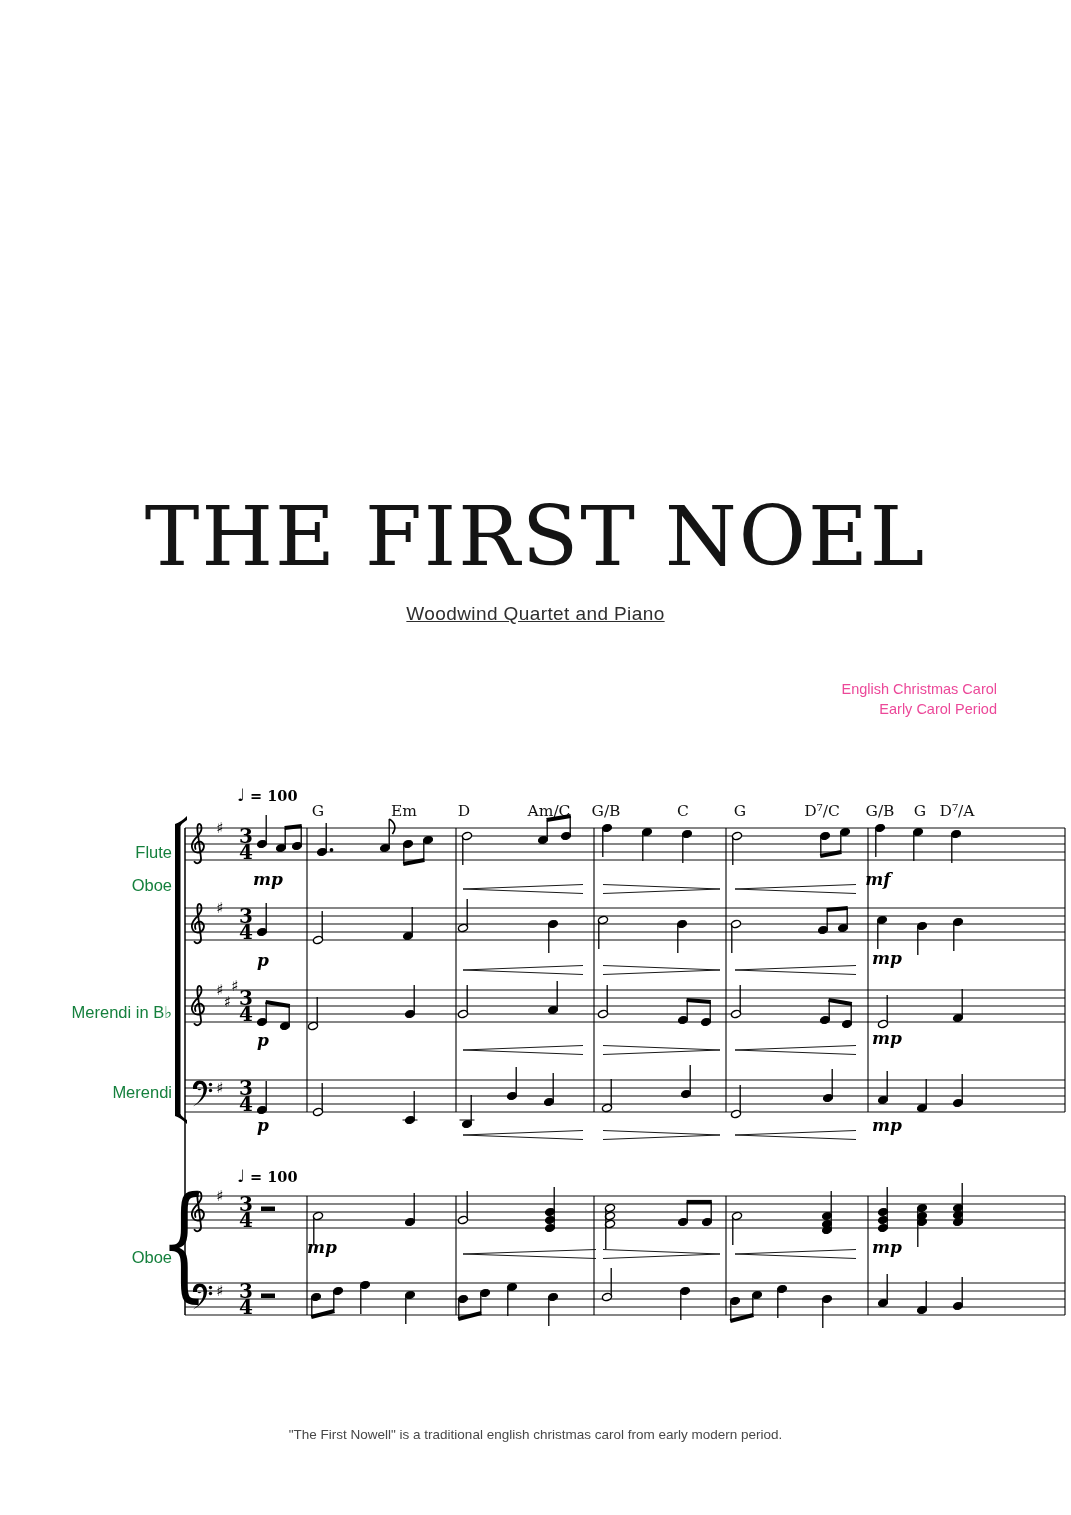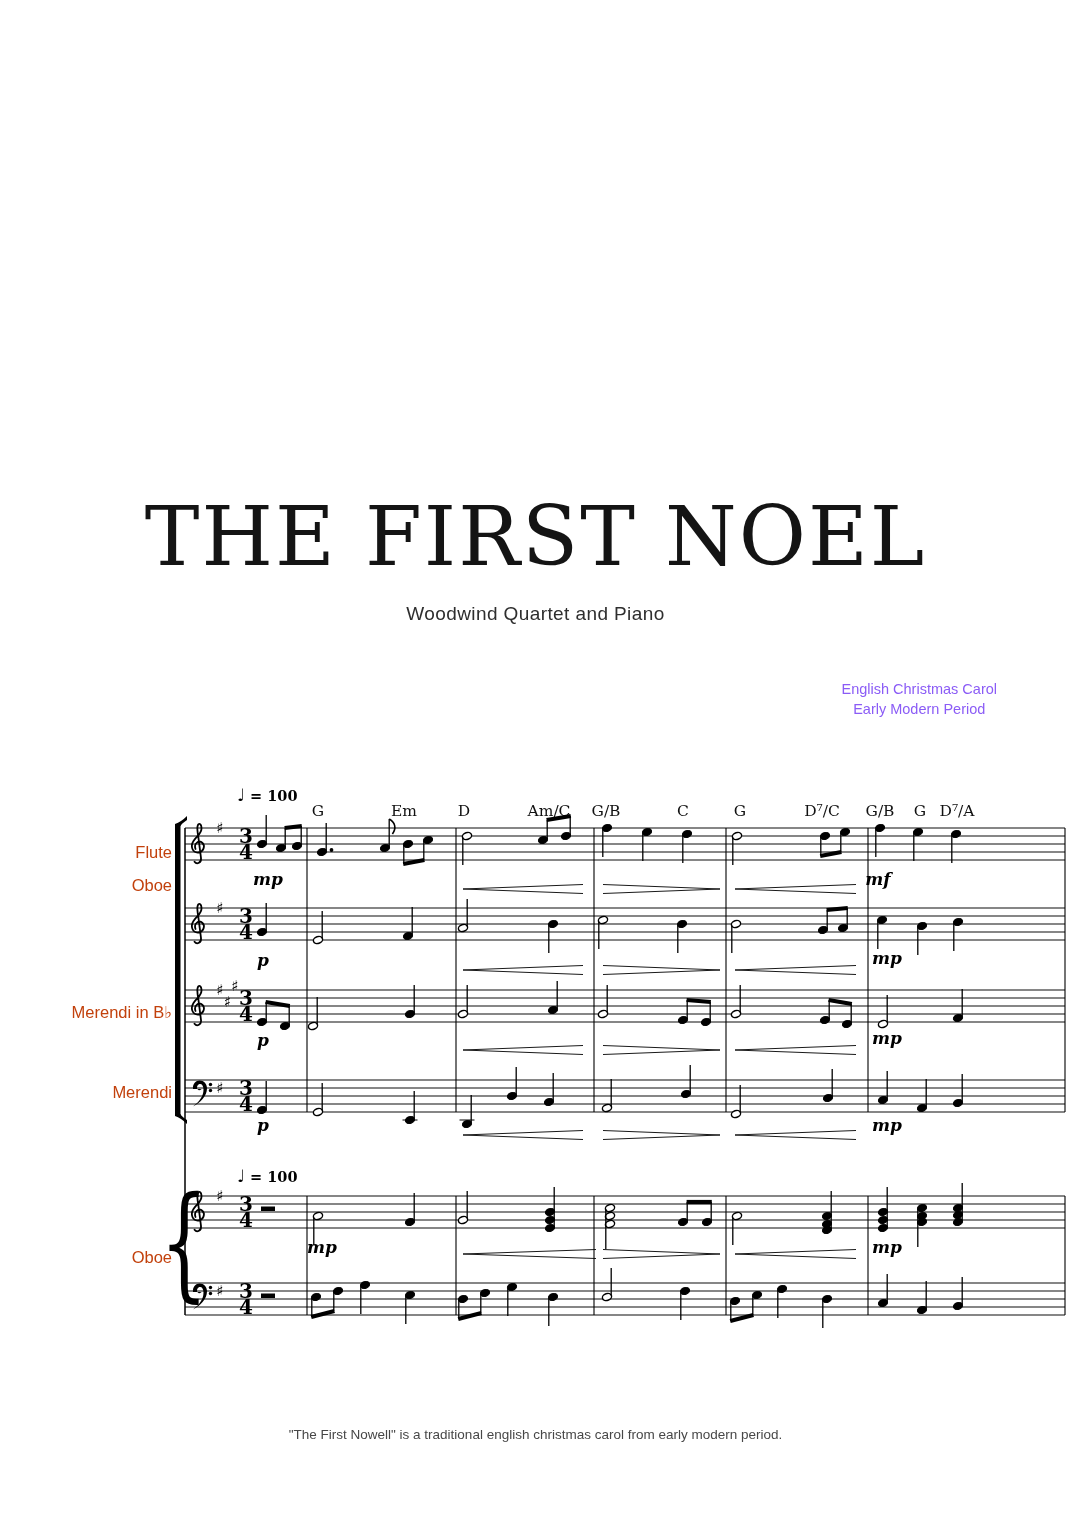--- a/index.html
+++ b/index.html
@@ -2,39 +2,39 @@
 <html><head>
 <meta charset="utf-8">
 <style>
   html,body{margin:0;padding:0;background:#fff;}
   .page{position:relative;width:1071px;height:1515px;background:#ffffff;overflow:hidden;
         font-family:"Liberation Sans",sans-serif;color:#111;}
   .title{position:absolute;top:496px;left:0;width:100%;text-align:center;
          font-family:"DejaVu Serif",serif;font-weight:500;font-size:82px;line-height:1;
          letter-spacing:2px;color:#141414;}
   .subtitle{position:absolute;top:603px;left:0;width:100%;text-align:center;
-            font-size:19px;letter-spacing:.4px;color:#2e2e2e;}
-  .attribution{position:absolute;top:679px;right:74px;text-align:center;
-               font-size:14.5px;line-height:1.4;color:#8b5cf6;}
+            font-size:19px;letter-spacing:.4px;color:#2e2e2e;text-decoration:underline;}
+  .attribution{position:absolute;top:679px;right:74px;text-align:right;
+               font-size:14.5px;line-height:1.4;color:#ec4899;}
   .ilabel{position:absolute;right:899px;text-align:right;font-size:16.5px;
-          color:#c2410c;white-space:nowrap;}
+          color:#15803d;white-space:nowrap;}
   .il-0{top:843px}.il-1{top:876px}.il-2{top:1003px}.il-3{top:1083px}.il-4{top:1248px}
   .footer{position:absolute;top:1425px;left:0;width:100%;text-align:center;
           font-size:13.5px;line-height:1.45;color:#474747;}
   #score{position:absolute;left:0;top:0;width:1071px;height:1515px;}
 </style>
 </head>
 <body>
 
 <div class="page">
   <div class="title">THE FIRST NOEL</div>
   <div class="subtitle">Woodwind Quartet and Piano</div>
   <div class="attribution">
     <div>English Christmas Carol</div>
-    <div>Early Modern Period</div>
+    <div>Early Carol Period</div>
   </div>
 
   <svg id="score" viewBox="0 0 1071 1515">
       <line x1="185" y1="828" x2="1065" y2="828" stroke="#000" stroke-width="0.95"></line>
       <line x1="185" y1="836" x2="1065" y2="836" stroke="#000" stroke-width="0.95"></line>
       <line x1="185" y1="844" x2="1065" y2="844" stroke="#000" stroke-width="0.95"></line>
       <line x1="185" y1="852" x2="1065" y2="852" stroke="#000" stroke-width="0.95"></line>
       <line x1="185" y1="860" x2="1065" y2="860" stroke="#000" stroke-width="0.95"></line>
       <line x1="185" y1="908" x2="1065" y2="908" stroke="#000" stroke-width="0.95"></line>
       <line x1="185" y1="916" x2="1065" y2="916" stroke="#000" stroke-width="0.95"></line>

